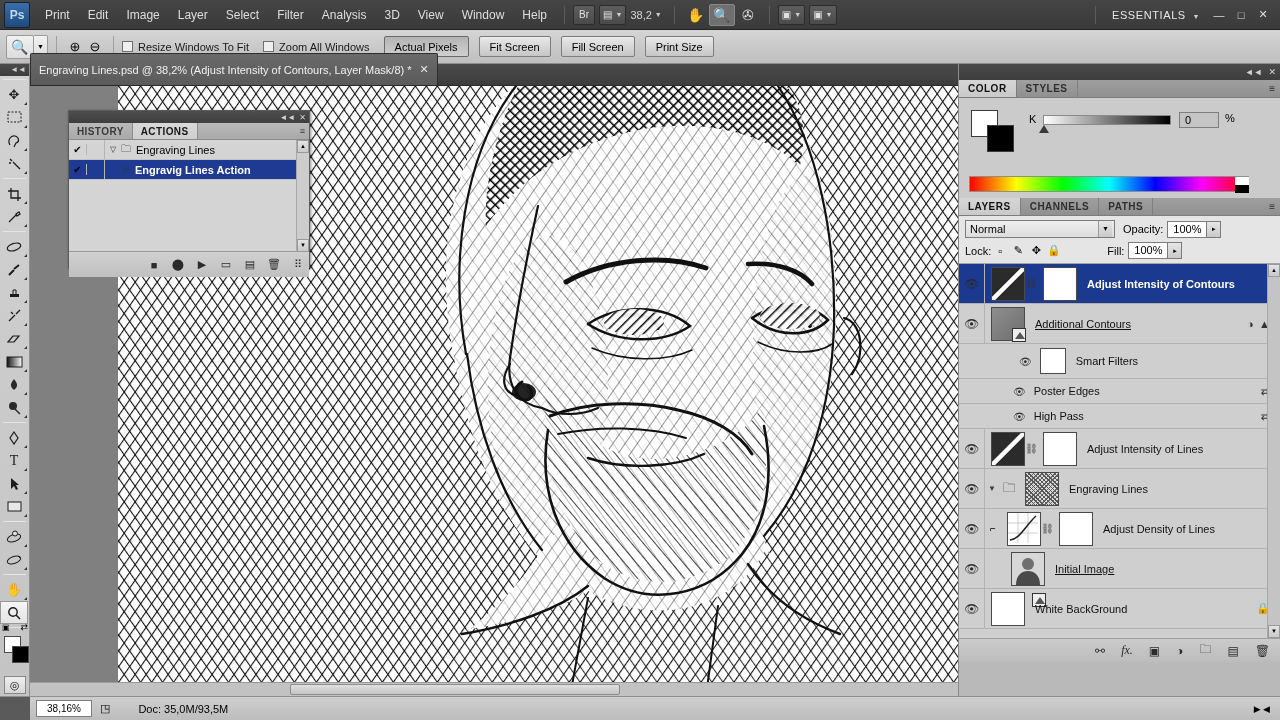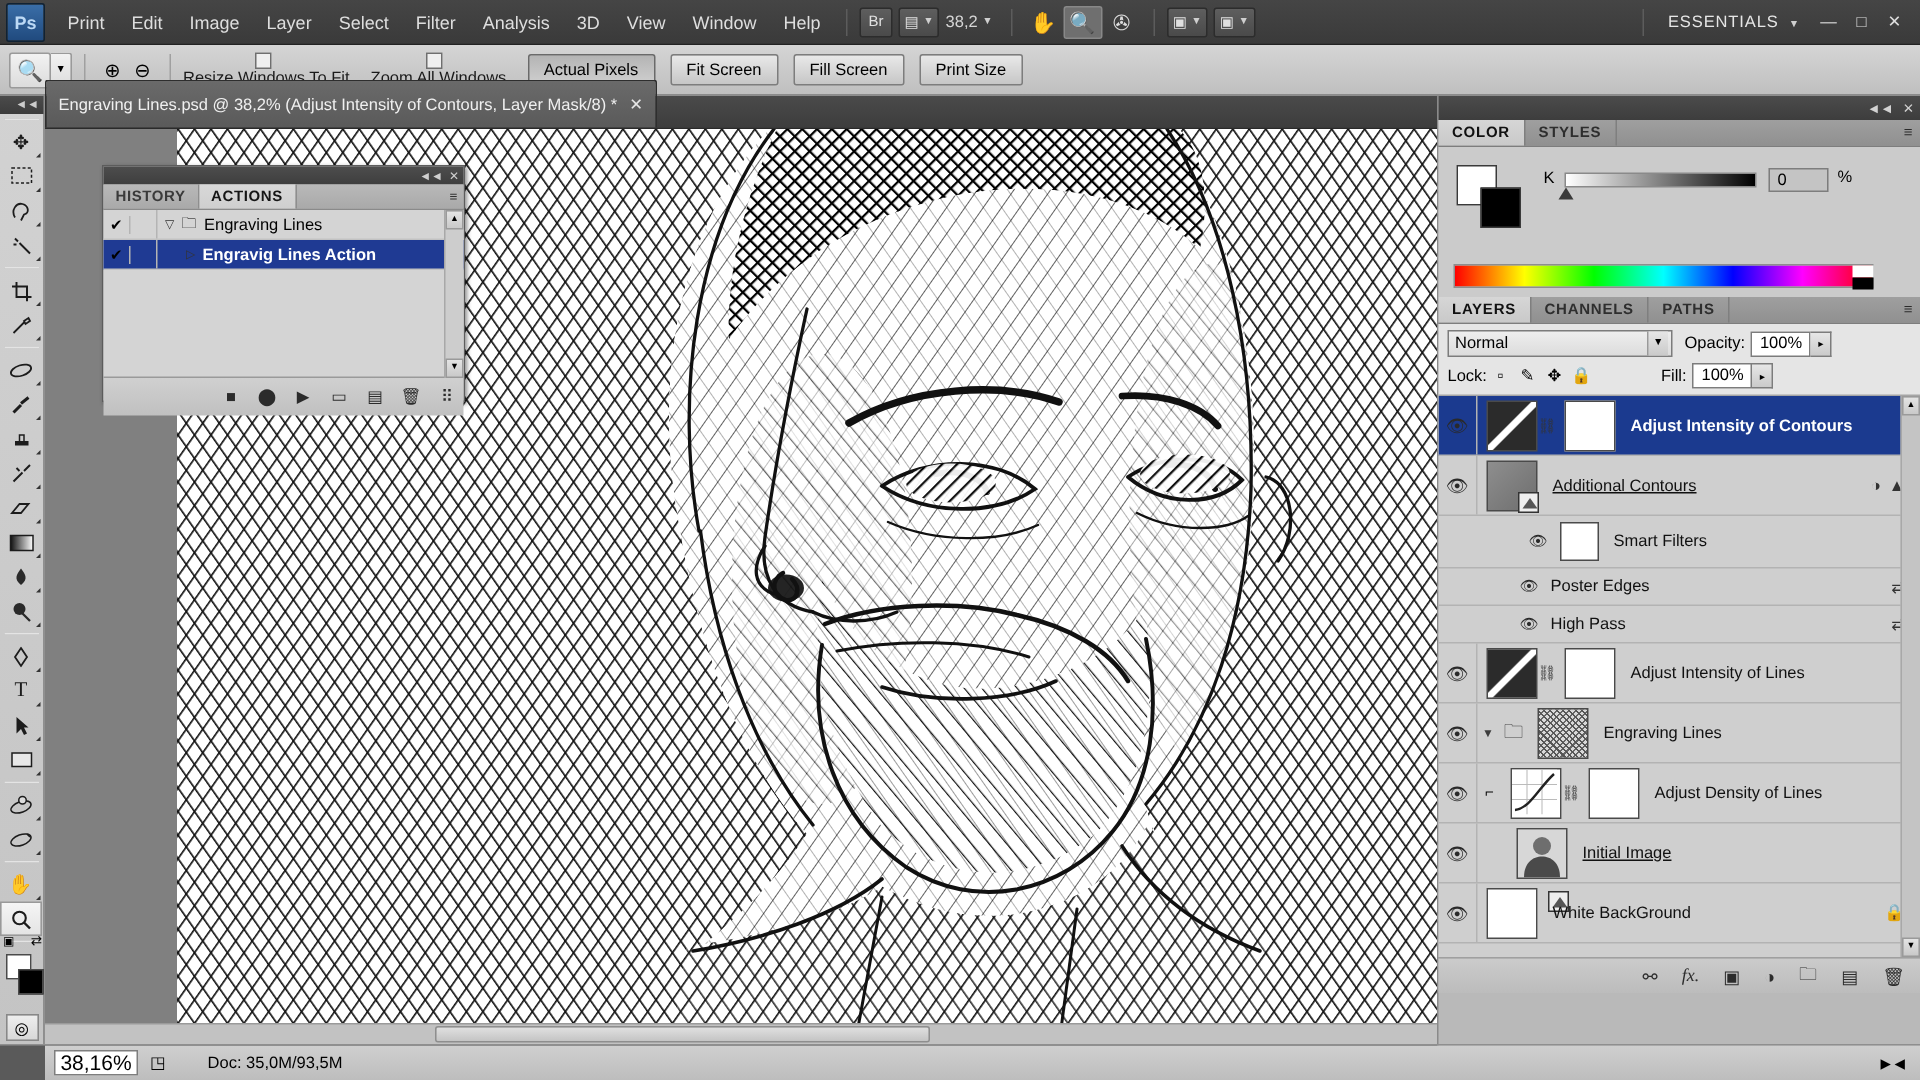--- a/index.html
+++ b/index.html
@@ -58,21 +58,21 @@
   .opt-toolicon {
     width:28px; height:24px; background:linear-gradient(#f2f2f2,#dcdcdc);
     border:1px solid #9a9a9a; border-radius:2px;
     display:flex;align-items:center;justify-content:center; font-size:14px;
   }
   .opt-caret { width:14px; height:24px; border:1px solid #9a9a9a; border-left:none;
     background:linear-gradient(#f2f2f2,#dcdcdc); display:flex;align-items:center;justify-content:center;
     font-size:7px; border-radius:0 2px 2px 0;}
   .opt-sep { width:1px; height:22px; background:#a0a0a0; margin:0 8px; }
   .zoombtn { width:20px;height:20px; display:flex;align-items:center;justify-content:center;font-size:13px;}
-  .chk { display:flex; align-items:center; margin-right:14px; font-size:11px; color:#1a1a1a;flex-direction:column;}
+  .chk { display:flex; align-items:center; margin-right:14px; font-size:11px; color:#1a1a1a;}
   .chkbox { width:11px;height:11px;border:1px solid #6f6f6f;background:#efefef;margin-right:5px;}
   .obtn {
     height:21px; padding:0 10px; margin-right:10px;
     background:linear-gradient(#e9e9e9,#c6c6c6);
     border:1px solid #7d7d7d; border-radius:2px;
     font-size:11px; display:flex;align-items:center;
   }
   .obtn.pressed { background:linear-gradient(#b4b4b4,#cfcfcf); border-color:#6a6a6a; }
 
   
@@ -251,21 +251,21 @@
     background:#c4c4c4; border-left:1px solid #a8a8a8; }
 
   
   .statusbar {
     position:absolute; left:0; bottom:0; width:1280px; height:24px;
     background:linear-gradient(#cfcfcf,#bdbdbd); border-top:1px solid #8f8f8f;
     display:flex; align-items:center;
   }
   .st-dark { width:30px; height:24px; background:#5a5a5a; }
   .st-zoom { width:56px; height:17px; background:#fff; border:1px solid #7e7e7e;
-    font-size:14px; text-align:center; line-height:15px; margin-left:6px;}
+    font-size:10px; text-align:center; line-height:15px; margin-left:6px;}
   .st-ico { margin-left:8px; font-size:11px; }
   .st-doc { margin-left:28px; font-size:11px; }
   .st-arrow { margin-left:auto; margin-right:10px; font-size:9px; }
   .hscroll { position:absolute; left:30px; bottom:24px; width:928px; height:14px;
     background:#c2c2c2; border-top:1px solid #9a9a9a; }
   .hthumb { position:absolute; left:260px; top:1px; width:330px; height:11px;
     background:linear-gradient(#e0e0e0,#c4c4c4); border:1px solid #8e8e8e; border-radius:2px;}
 </style>
 </head>
 <body>

